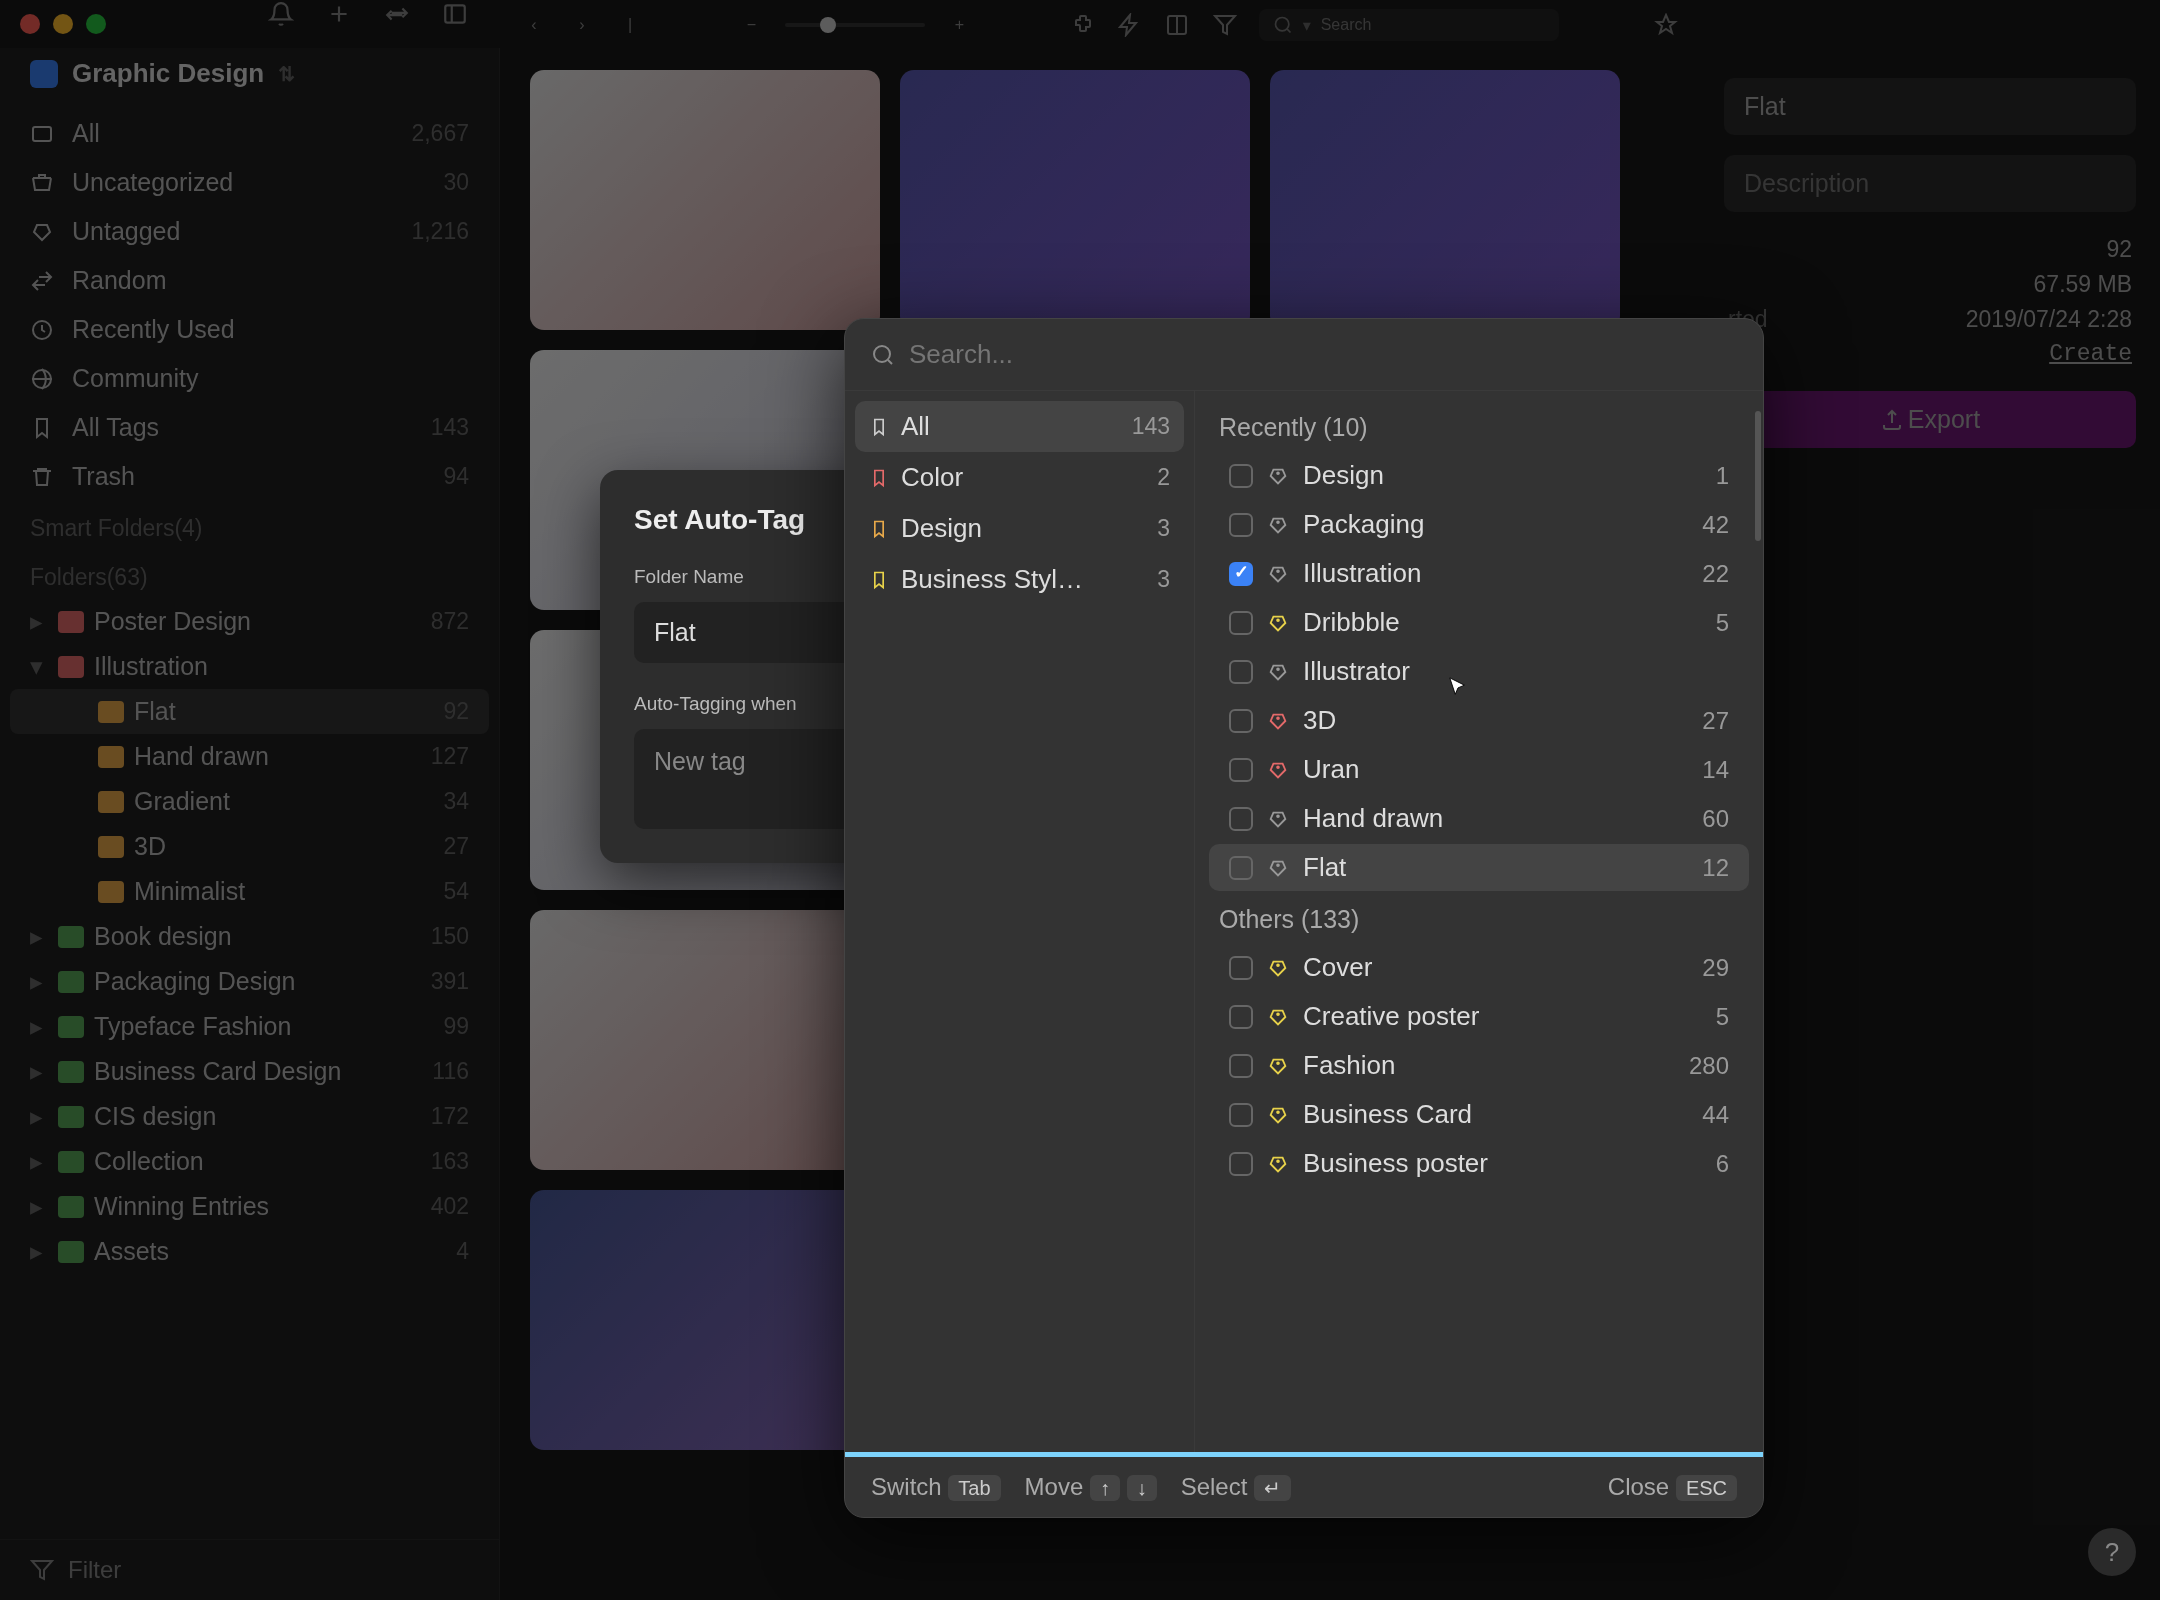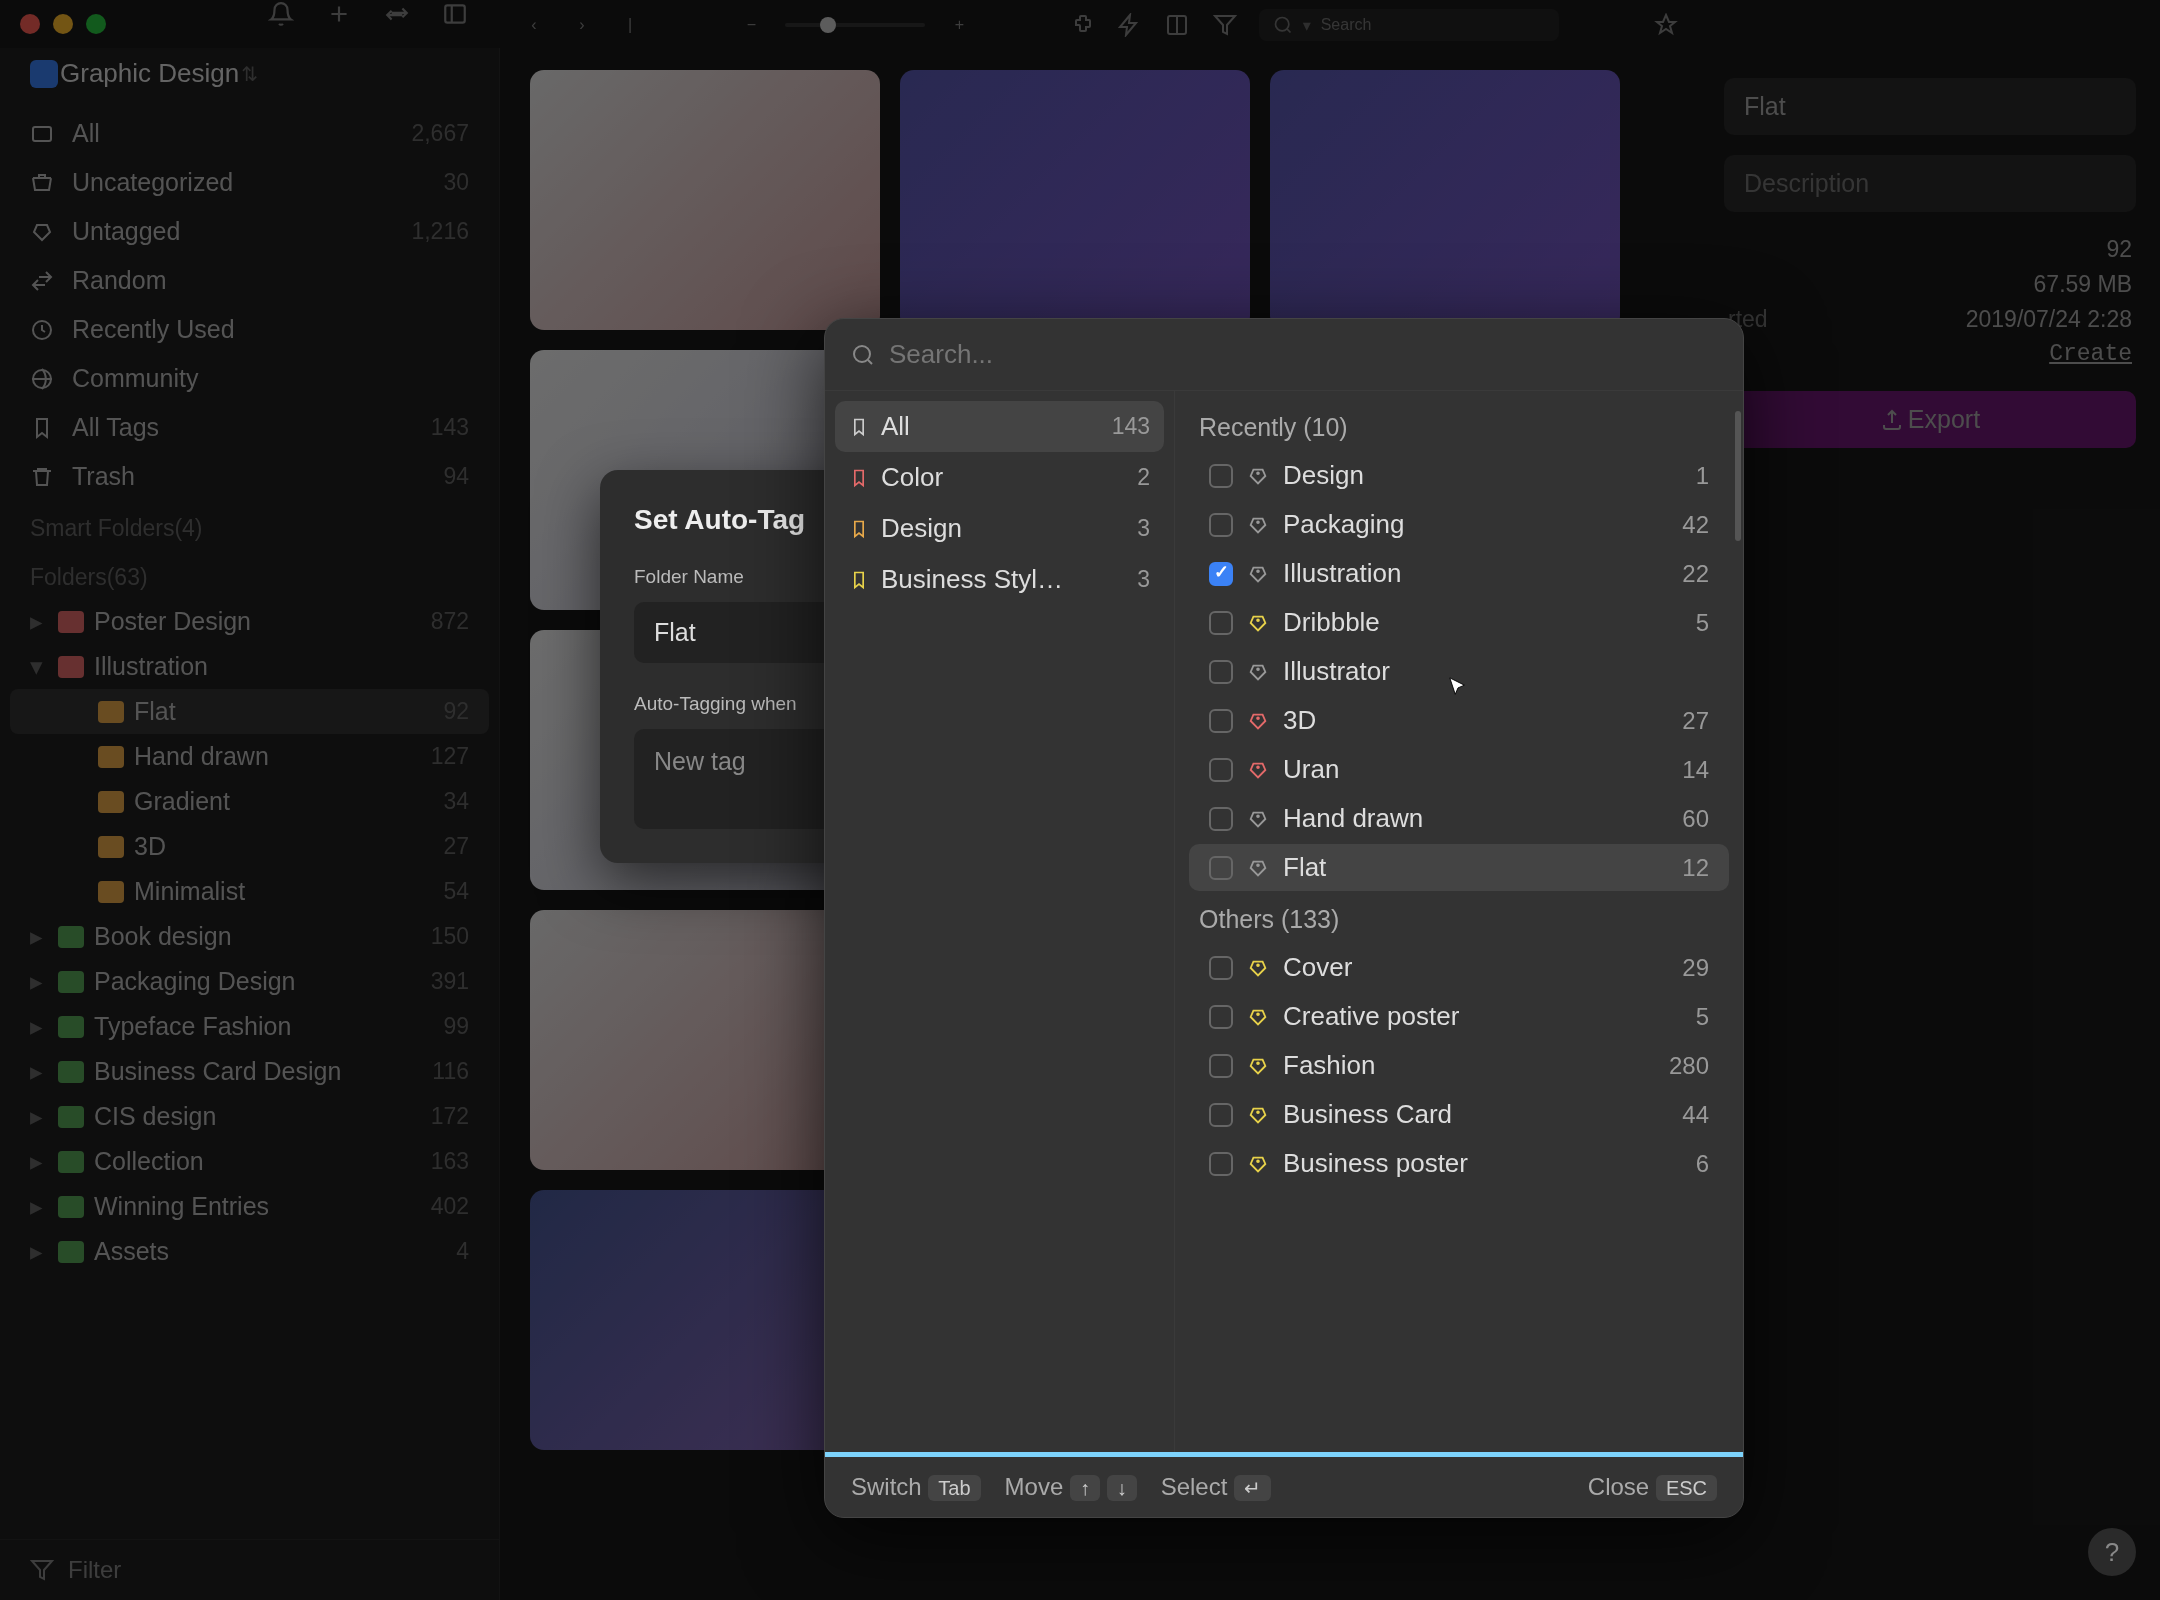--- a/index.html
+++ b/index.html
@@ -12,21 +12,21 @@
 .tl-red { background: #ff5f57; }
 .tl-yellow { background: #febc2e; }
 .tl-green { background: #28c840; }
 
 .app-body { display: flex; height: calc(100% - 48px); }
 
 
 .sidebar { width: 500px; background: #1f1f1f; display: flex; flex-direction: column; padding-top: 0; border-right: 1px solid #2a2a2a; }
 .sidebar-top-icons { display: flex; justify-content: flex-end; gap: 30px; padding: 0 30px 20px; height: 0; margin-top: -48px; align-items: center; height: 48px; }
 .icon-btn { color: #888; cursor: pointer; display: inline-flex; align-items: center; justify-content: center; width: 28px; height: 28px; }
-.workspace-selector { display: flex; align-items: center; gap: 2px; padding: 10px 30px 20px; color: #ddd; font-weight: 400; font-size: 26px; }
+.workspace-selector { display: flex; align-items: center; gap: 14px; padding: 10px 30px 20px; color: #ddd; font-weight: 700; font-size: 26px; }
 .workspace-icon { width: 28px; height: 28px; background: #3b82f6; border-radius: 6px; }
 .ws-chevron { color: #666; font-size: 20px; }
 
 .sidebar-list { flex: 1; overflow-y: auto; }
 .sidebar-item { display: flex; align-items: center; justify-content: space-between; padding: 10px 30px; color: #bbb; font-size: 25px; cursor: pointer; }
 .sidebar-item .left { display: flex; align-items: center; gap: 18px; }
 .sidebar-item .count { color: #666; font-size: 23px; }
 
 .section-label { color: #666; font-size: 23px; padding: 14px 30px 8px; }
 
@@ -68,21 +68,21 @@
 .dim-overlay { position: absolute; inset: 0; background: rgba(0,0,0,0.55); pointer-events: none; }
 
 
 .autotag-dialog { position: absolute; left: 600px; top: 470px; width: 540px; background: #2d2d2d; border-radius: 18px; padding: 34px; box-shadow: 0 20px 60px rgba(0,0,0,0.6); z-index: 5; }
 .autotag-dialog h2 { color: #eee; font-size: 28px; font-weight: 600; margin-bottom: 30px; }
 .autotag-dialog .field-label { color: #bbb; font-size: 19px; margin-bottom: 14px; }
 .autotag-dialog .text-input { background: #222; border-radius: 10px; padding: 16px 20px; color: #ddd; font-size: 25px; margin-bottom: 30px; }
 .autotag-dialog .tag-box { background: #222; border-radius: 10px; padding: 18px 20px; color: #888; font-size: 25px; min-height: 100px; }
 
 
-.tag-picker { position: absolute; left: 824px; top: 318px; width: 920px; height: 1200px; background: #333; border-radius: 20px; box-shadow: 0 20px 80px rgba(0,0,0,0.7); z-index: 10; display: flex; flex-direction: column; overflow: hidden; border: 1px solid #444; }
+.tag-picker { position: absolute; left: 844px; top: 318px; width: 920px; height: 1200px; background: #333; border-radius: 20px; box-shadow: 0 20px 80px rgba(0,0,0,0.7); z-index: 10; display: flex; flex-direction: column; overflow: hidden; border: 1px solid #444; }
 .tag-picker .search-row { display: flex; align-items: center; gap: 14px; padding: 20px 26px; border-bottom: 1px solid #3a3a3a; }
 .tag-picker .search-row input { background: transparent; border: none; outline: none; color: #ddd; font-size: 26px; flex: 1; }
 .tag-picker .body { flex: 1; display: flex; overflow: hidden; }
 .tag-picker .left-col { width: 350px; border-right: 1px solid #3a3a3a; padding: 10px; }
 .tag-picker .right-col { flex: 1; padding: 10px 4px; overflow-y: auto; position: relative; }
 .tag-picker .cat-item { display: flex; align-items: center; justify-content: space-between; padding: 10px 14px; border-radius: 10px; color: #ddd; font-size: 26px; cursor: pointer; }
 .tag-picker .cat-item.active { background: #444; }
 .tag-picker .cat-item .left { display: flex; align-items: center; gap: 12px; }
 .tag-picker .cat-item .count { color: #999; font-size: 23px; }
 .bookmark { width: 20px; height: 24px; display: inline-block; }

